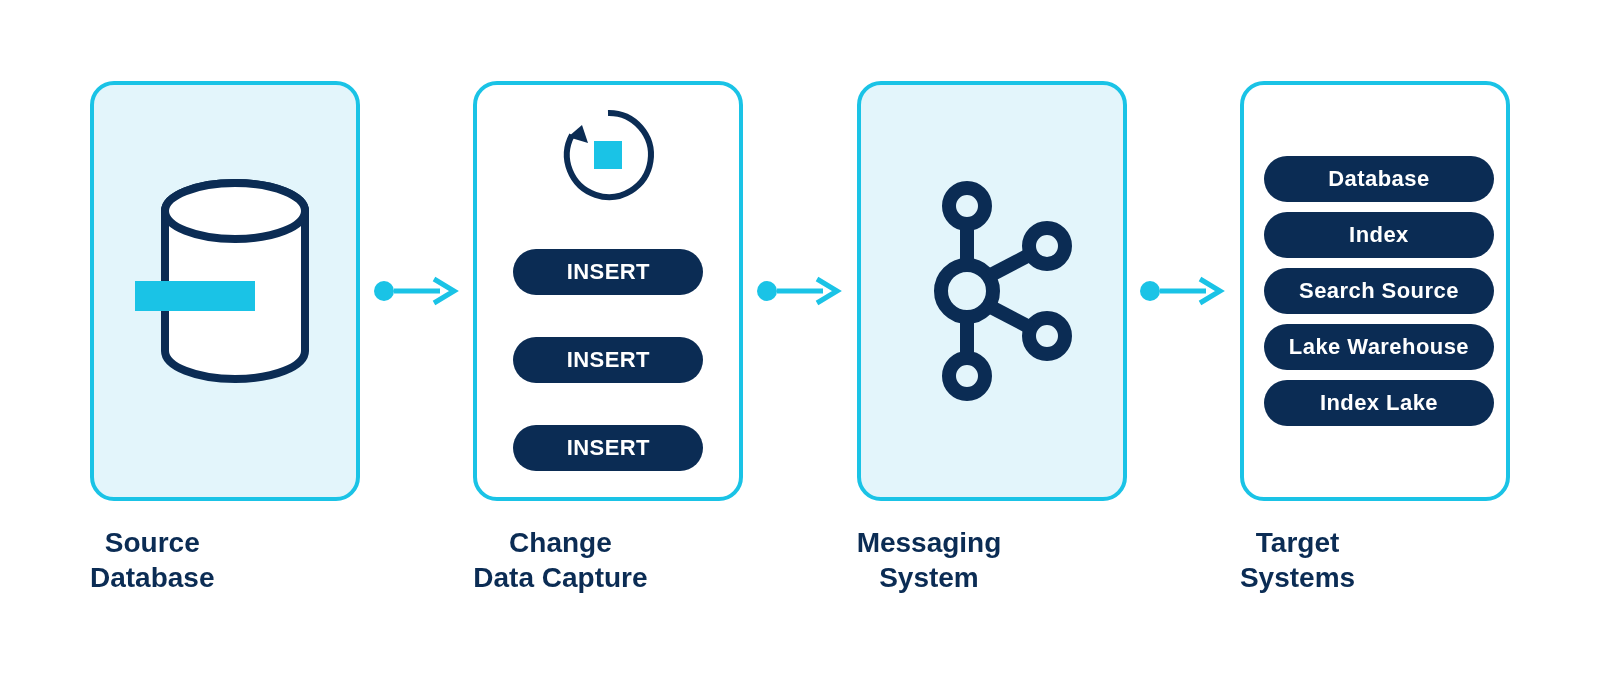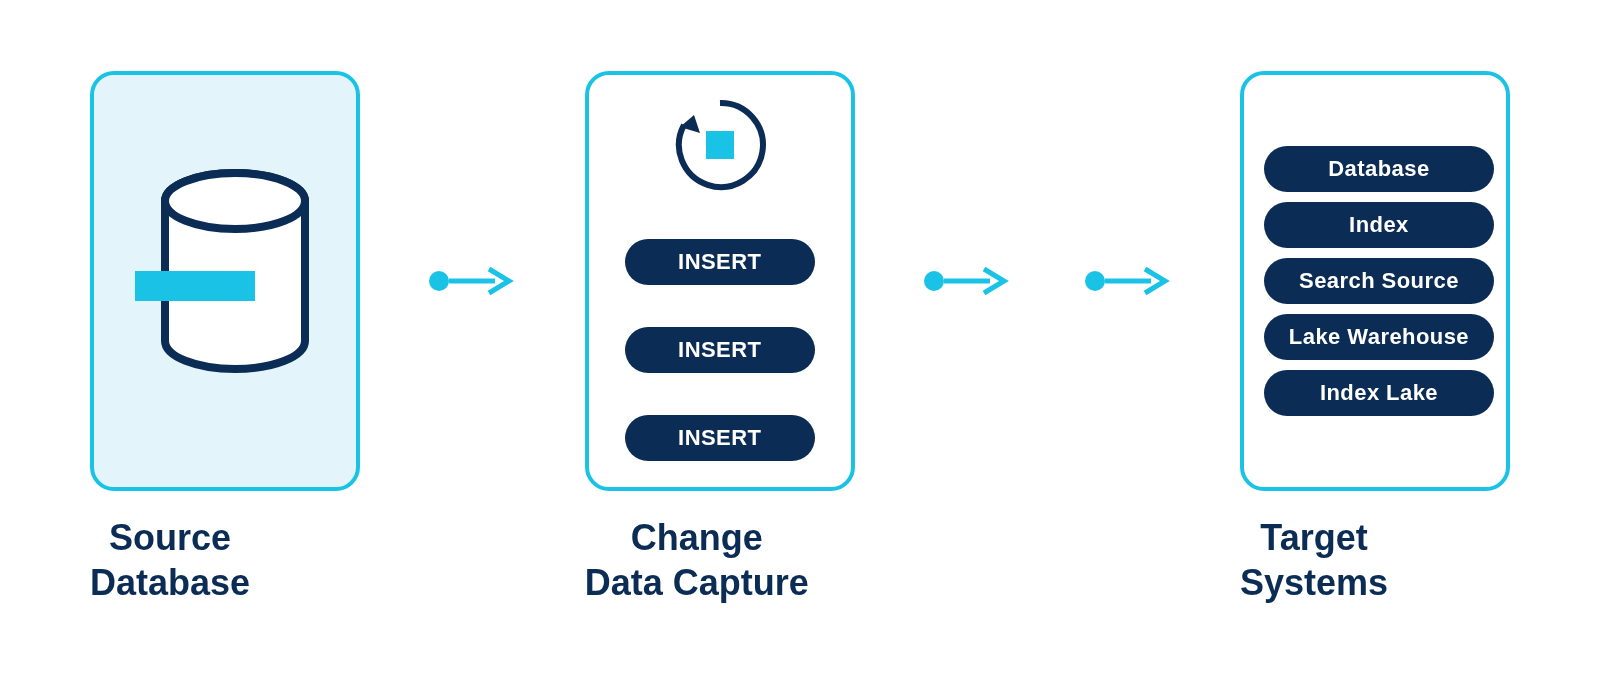--- a/index.html
+++ b/index.html
@@ -35,21 +35,21 @@
       justify-content: center;
       padding: 20px;
     }
     .node.filled { background: #e3f5fb; }
     .node.outline { background: #ffffff; }
     .node-label {
       margin-top: 24px;
       text-align: center;
       color: #0b2c54;
       font-weight: 700;
-      font-size: 36px;
+      font-size: 28px;
       line-height: 1.25;
       white-space: pre-line;
     }
     .arrow {
       width: 96px;
       height: 420px;
       display: flex;
       align-items: center;
       justify-content: center;
       margin-top: 0;
@@ -133,20 +133,43 @@
   </div>
 
   <div class="arrow">
     <svg viewBox="0 0 90 40">
       <circle cx="12" cy="20" r="10" fill="#1ac3e6"></circle>
       <line x1="22" y1="20" x2="68" y2="20" stroke="#1ac3e6" stroke-width="5"></line>
       <path d="M62 8 L82 20 L62 32" fill="none" stroke="#1ac3e6" stroke-width="5" stroke-linejoin="miter"></path>
     </svg>
   </div>
 
+  <div class="node-wrap">
+    <div class="node filled">
+      <span class="msg-icon">
+        <svg width="190" height="230" viewBox="0 0 190 230">
+          <g stroke="#0b2c54" stroke-width="14" fill="#e3f5fb">
+            <circle cx="70" cy="30" r="18"></circle>
+            <circle cx="70" cy="115" r="26"></circle>
+            <circle cx="70" cy="200" r="18"></circle>
+            <circle cx="150" cy="70" r="18"></circle>
+            <circle cx="150" cy="160" r="18"></circle>
+          </g>
+          <g stroke="#0b2c54" stroke-width="14">
+            <line x1="70" y1="48" x2="70" y2="89"></line>
+            <line x1="70" y1="141" x2="70" y2="182"></line>
+            <line x1="92" y1="100" x2="134" y2="78"></line>
+            <line x1="92" y1="130" x2="134" y2="152"></line>
+          </g>
+        </svg>
+      </span>
+    </div>
+    <div class="node-label">Messaging
+System</div>
+  </div>
 
   <div class="arrow">
     <svg viewBox="0 0 90 40">
       <circle cx="12" cy="20" r="10" fill="#1ac3e6"></circle>
       <line x1="22" y1="20" x2="68" y2="20" stroke="#1ac3e6" stroke-width="5"></line>
       <path d="M62 8 L82 20 L62 32" fill="none" stroke="#1ac3e6" stroke-width="5" stroke-linejoin="miter"></path>
     </svg>
   </div>
 
   <div class="node-wrap">

